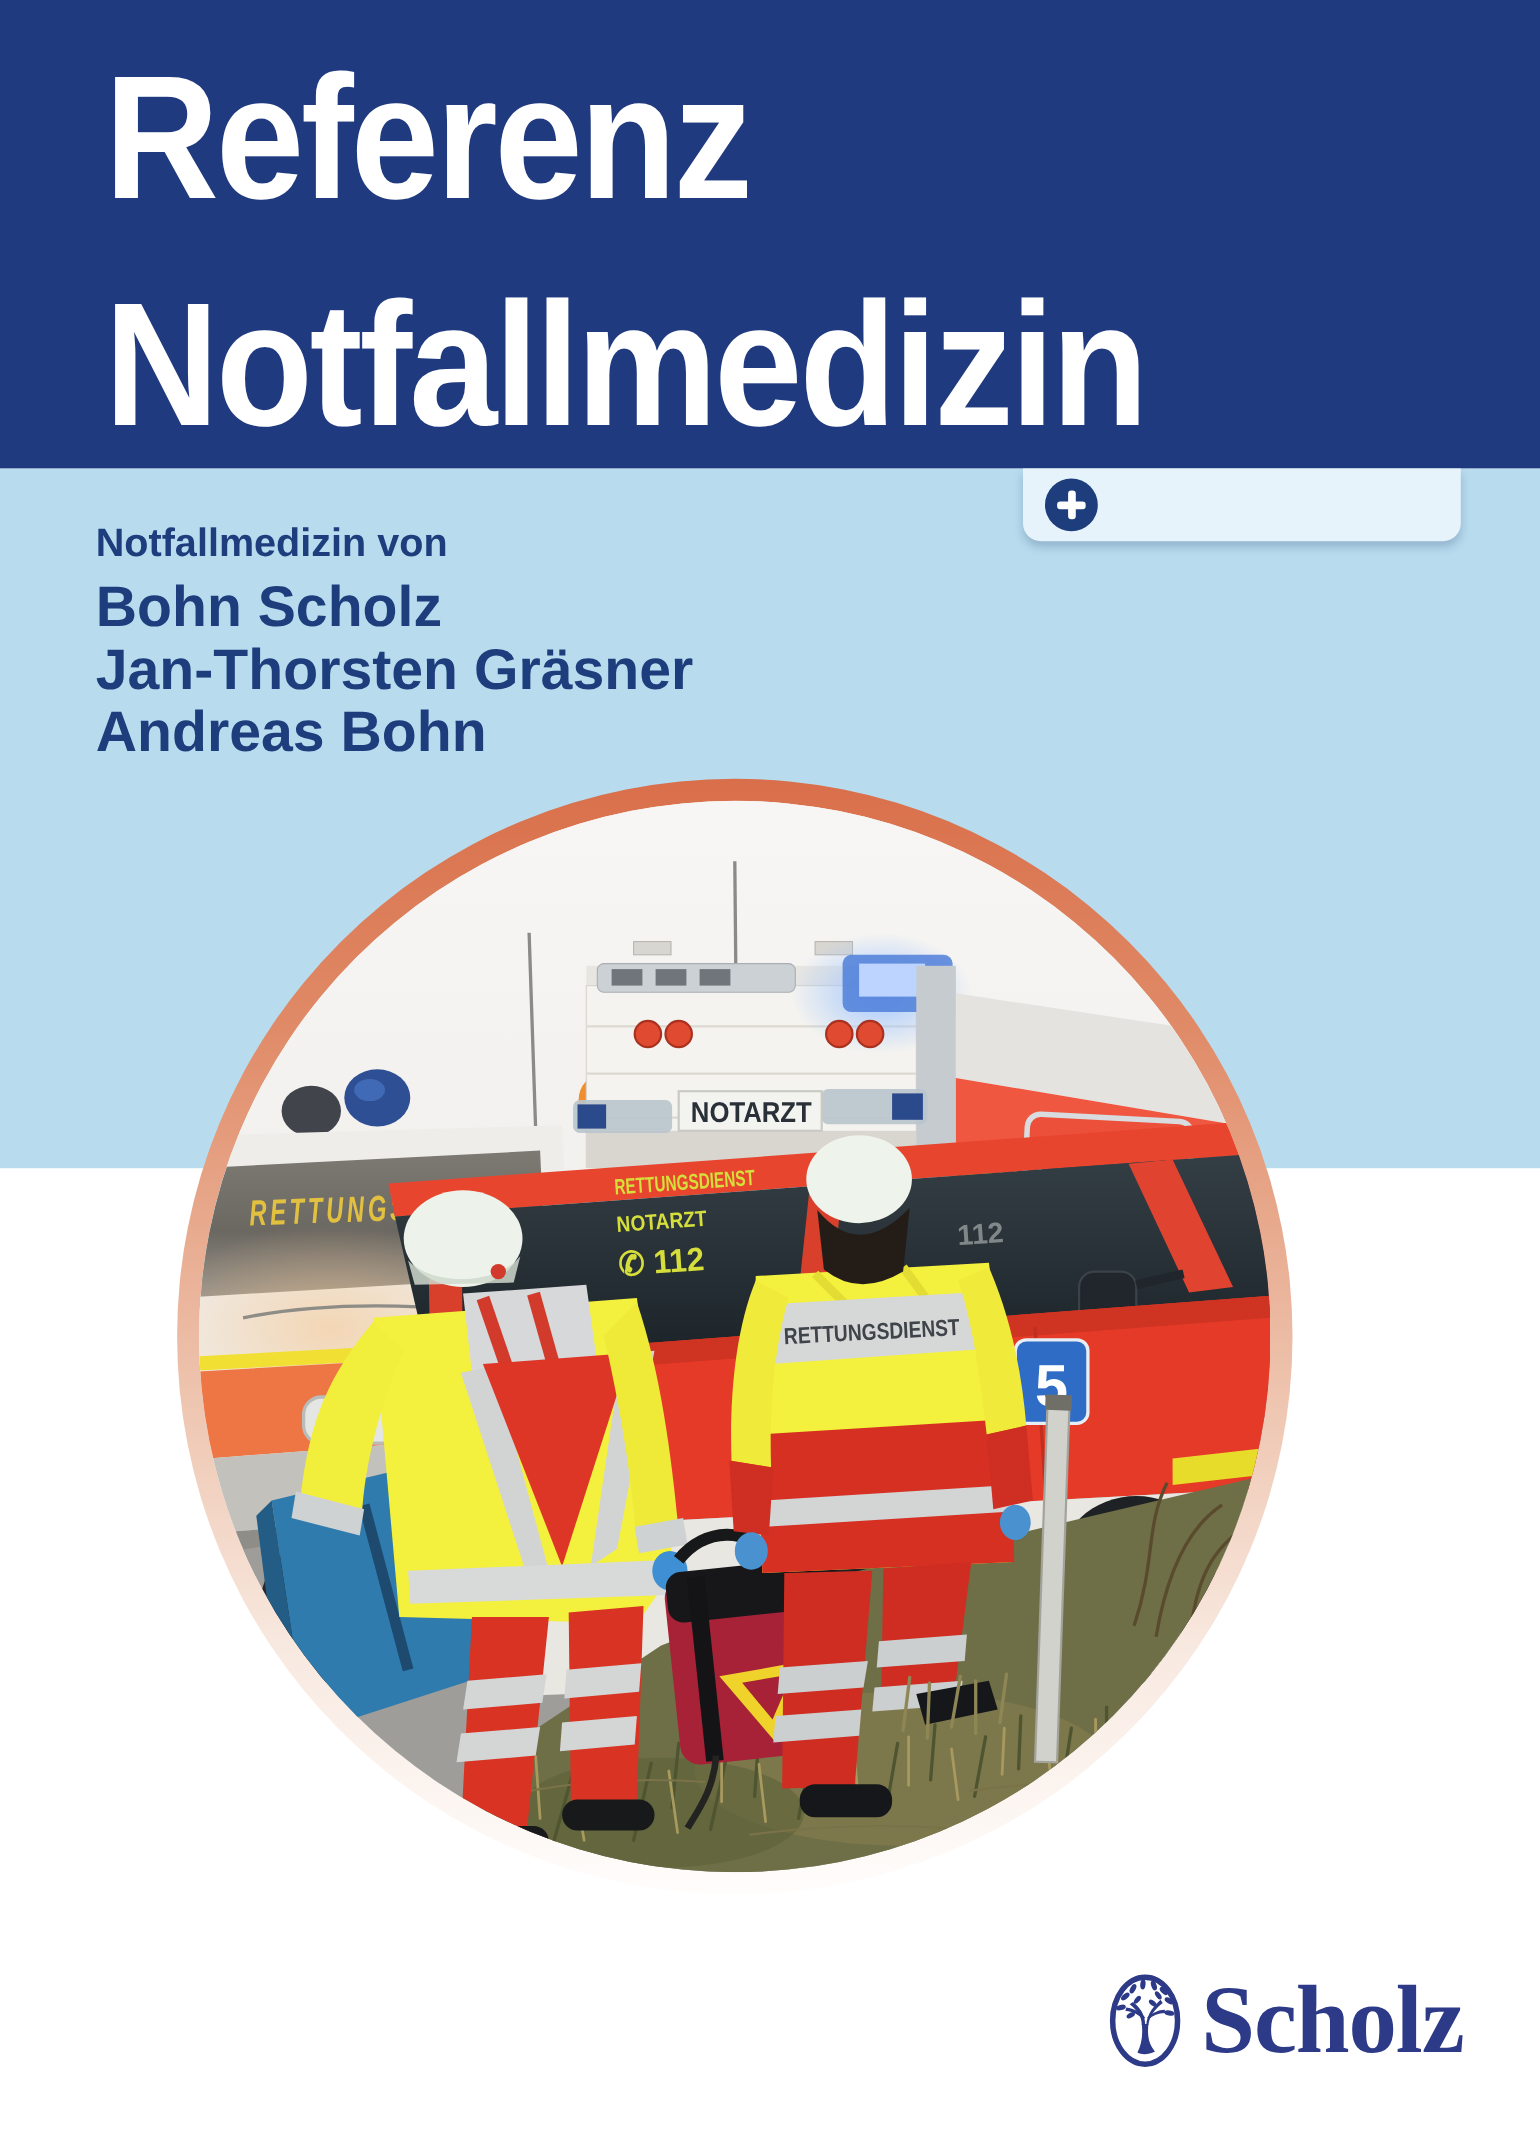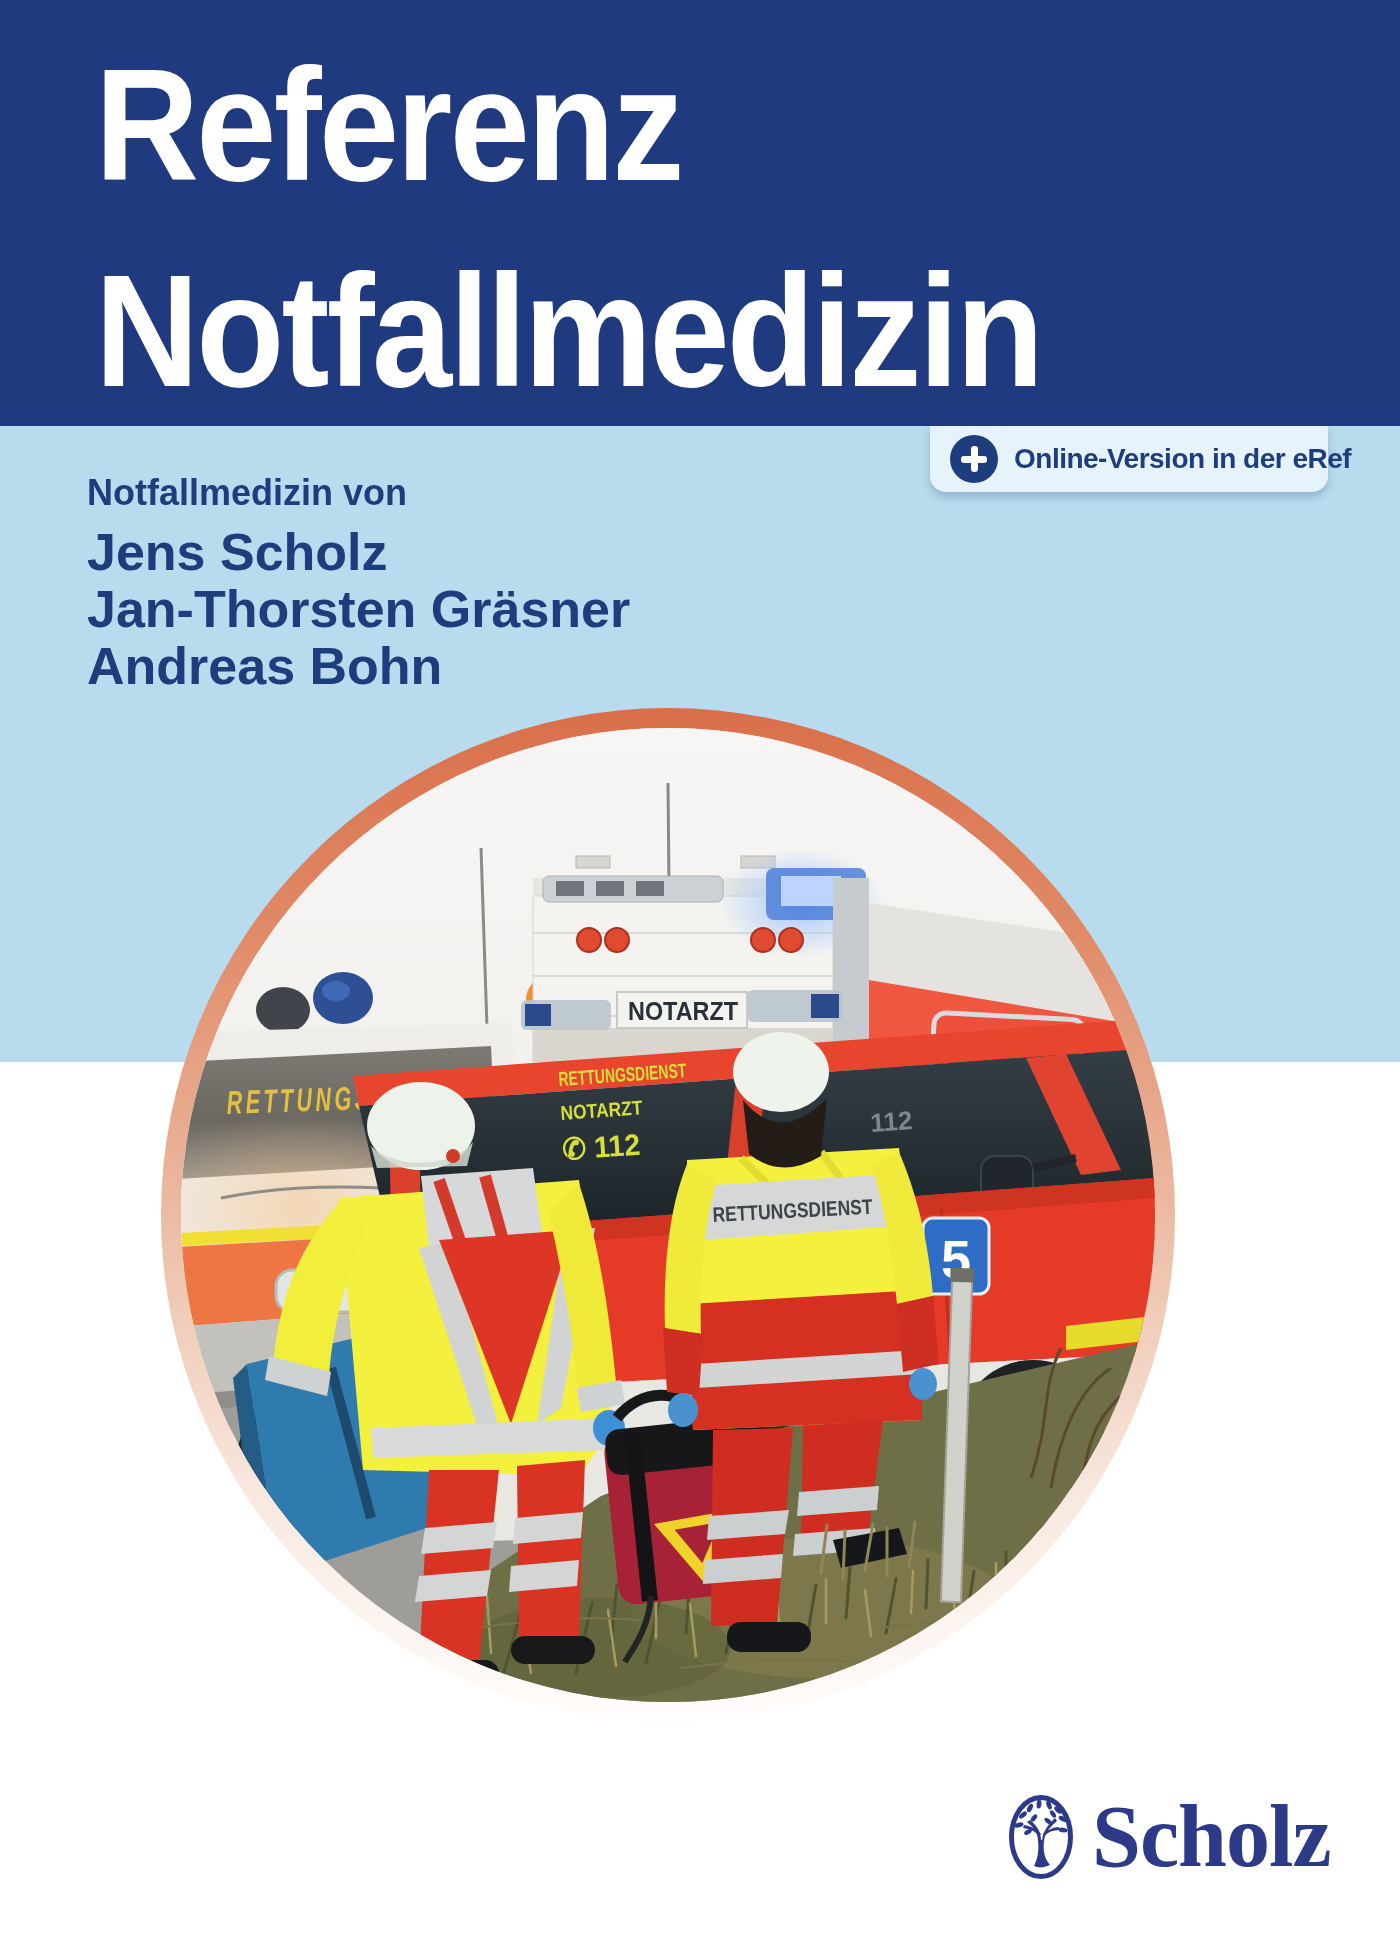--- a/index.html
+++ b/index.html
@@ -46,28 +46,27 @@
   <div class="band-top">
     <div class="title">
       <span class="tline">Referenz</span>
       <span class="tline">Notfallmedizin</span>
     </div>
   </div>
 
   <div class="band-light"></div>
   <div class="editors">
     <p class="ed-label">Notfallmedizin von</p>
-    <p class="ed-name">Jens Scholz</p>
+    <p class="ed-name">Bohn Scholz</p>
     <p class="ed-name">Jan-Thorsten Gräsner</p>
     <p class="ed-name">Andreas Bohn</p>
   </div>
 
   <div class="badge">
     <span class="badge-plus"></span>
-    <span class="badge-label">Online-Version in der eRef</span>
   </div>
 
   <div class="photo-ring">
     <div class="photo">
       <svg width="974" height="974" viewBox="0 0 974 974" xmlns="http://www.w3.org/2000/svg">
         <defs>
           <linearGradient id="sky" x1="0" y1="0" x2="0" y2="1">
             <stop offset="0" stop-color="#f7f6f4"></stop>
               <stop offset="1" stop-color="#e9e7e3"></stop>
           </linearGradient>

